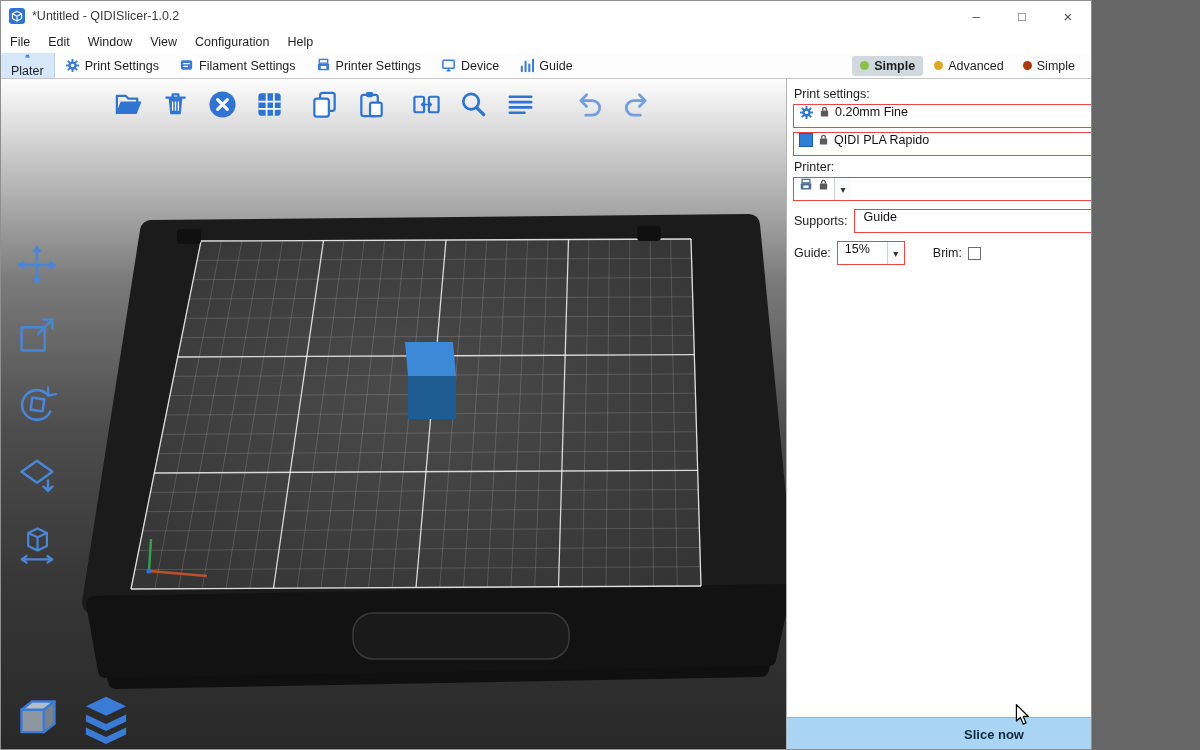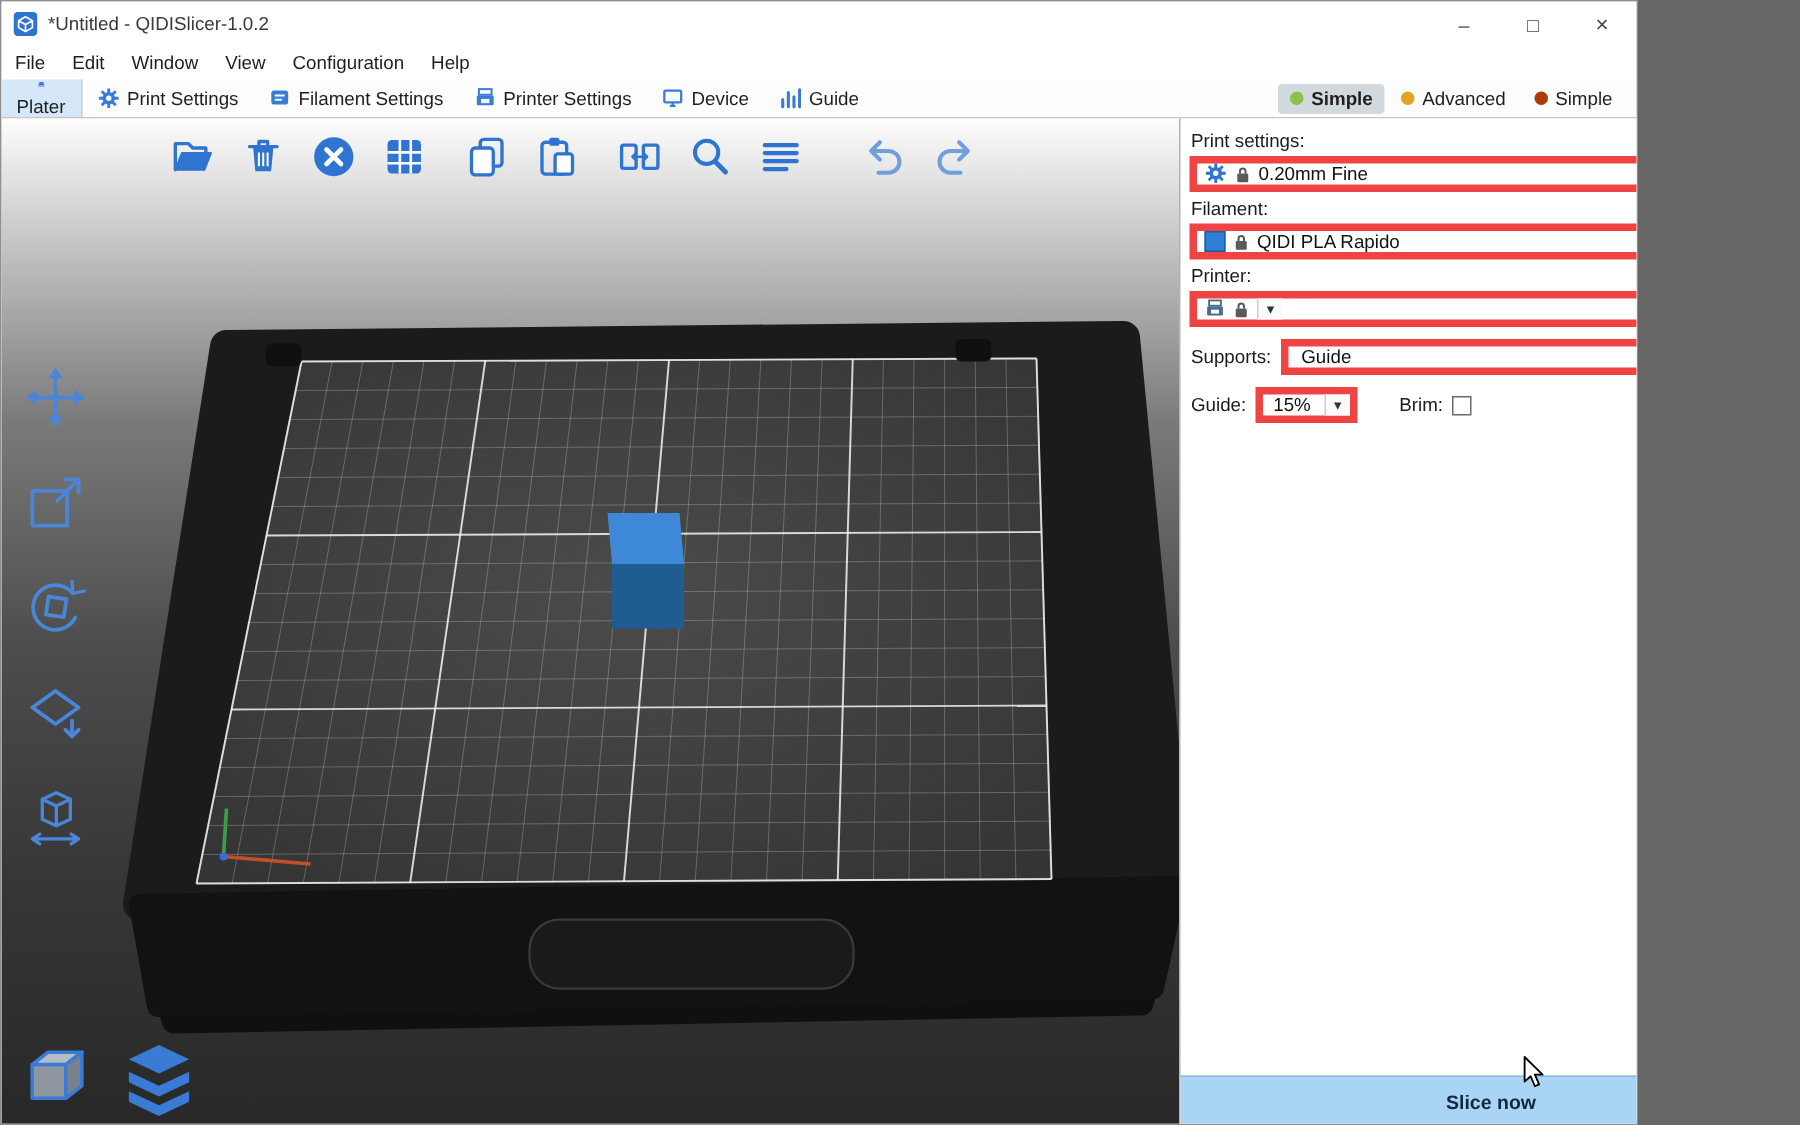--- a/index.html
+++ b/index.html
@@ -46,21 +46,21 @@
   .gizmo-btn svg { width:44px; height:44px; }
 
   .view-toolbar { position:absolute; left:8px; bottom:4px; display:flex; gap:10px; }
   .view-btn { width:58px; height:58px; display:flex; align-items:center; justify-content:center; }
   .view-btn svg { width:52px; height:52px; }
 
   
   .panel { position:relative; width:415px; height:672px; background:#fff; border-left:1px solid #b3b3b3; padding:5px 6px 0 6px; font-size:12.5px; color:#1c1c1c; }
   .p-label { margin:3px 1px 3px 1px; }
   .combo-row { display:flex; align-items:center; margin-bottom:4px; }
-  .combo { flex:1; height:24px; display:flex; align-items:flex-end; gap:5px; background:#fff; border:5px solid #ef4444; padding-left:5px; }
+  .combo { flex:1; height:24px; display:flex; align-items:flex-start; gap:5px; background:#fff; border:1px solid #ef4444; padding-left:5px; }
   .combo .val { flex:1; font-size:12.5px; color:#111; white-space:nowrap; overflow:hidden; }
   .combo .chev { width:17px; height:100%; display:flex; align-items:center; justify-content:center; color:#333; font-size:10px; border-left:1px solid #cfcfcf; background:#fafafa; }
   .gearbtn { width:20px; height:20px; margin-left:4px; display:flex; align-items:center; justify-content:center; }
   .inline-row { display:flex; align-items:center; margin-top:8px; margin-bottom:4px; }
   .inline-row .p-label { margin:0 6px 0 1px; }
   .filament-swatch { width:14px; height:14px; background:#2f7fd4; border:1px solid #1b5ea8; }
   .checkbox { width:13px; height:13px; border:1px solid #6b6b6b; background:#fff; }
   .slice-btn { position:absolute; left:0; bottom:0; width:100%; height:34px; background:#a9d4f3; border:none; border-top:1px solid #8cb8dd; font-family:"Liberation Sans",sans-serif; font-size:13px; font-weight:700; color:#11283f; }
 
   .cursor { position:absolute; left:1014px; top:702px; width:15px; height:23px; pointer-events:none; }
@@ -402,21 +402,20 @@
                 <line x1="1" y1="8" x2="15" y2="8"></line>
                 <line x1="3" y1="3" x2="13" y2="13"></line>
                 <line x1="13" y1="3" x2="3" y2="13"></line>
               </g>
             <circle cx="8" cy="8" r="4.4" fill="#2f74d0"></circle>
               <circle cx="8" cy="8" r="1.9" fill="#fff"></circle>
           </svg>
         </div>
       </div>
 
-      <div class="p-label">Filament:</div>
       <div class="combo-row">
         <div class="combo">
           <span class="filament-swatch"></span>
           <svg width="11" height="13" viewBox="0 0 12 13">
             <rect x="2" y="5.5" width="8" height="6.5" rx="1" fill="#5a5a5a"></rect>
             <path d="M4 5.5 V4 a2 2 0 0 1 4 0 V5.5" fill="none" stroke="#5a5a5a" stroke-width="1.5"></path>
           </svg>
           <span class="val">QIDI PLA Rapido</span>
           <span class="chev">▾</span>
         </div>

